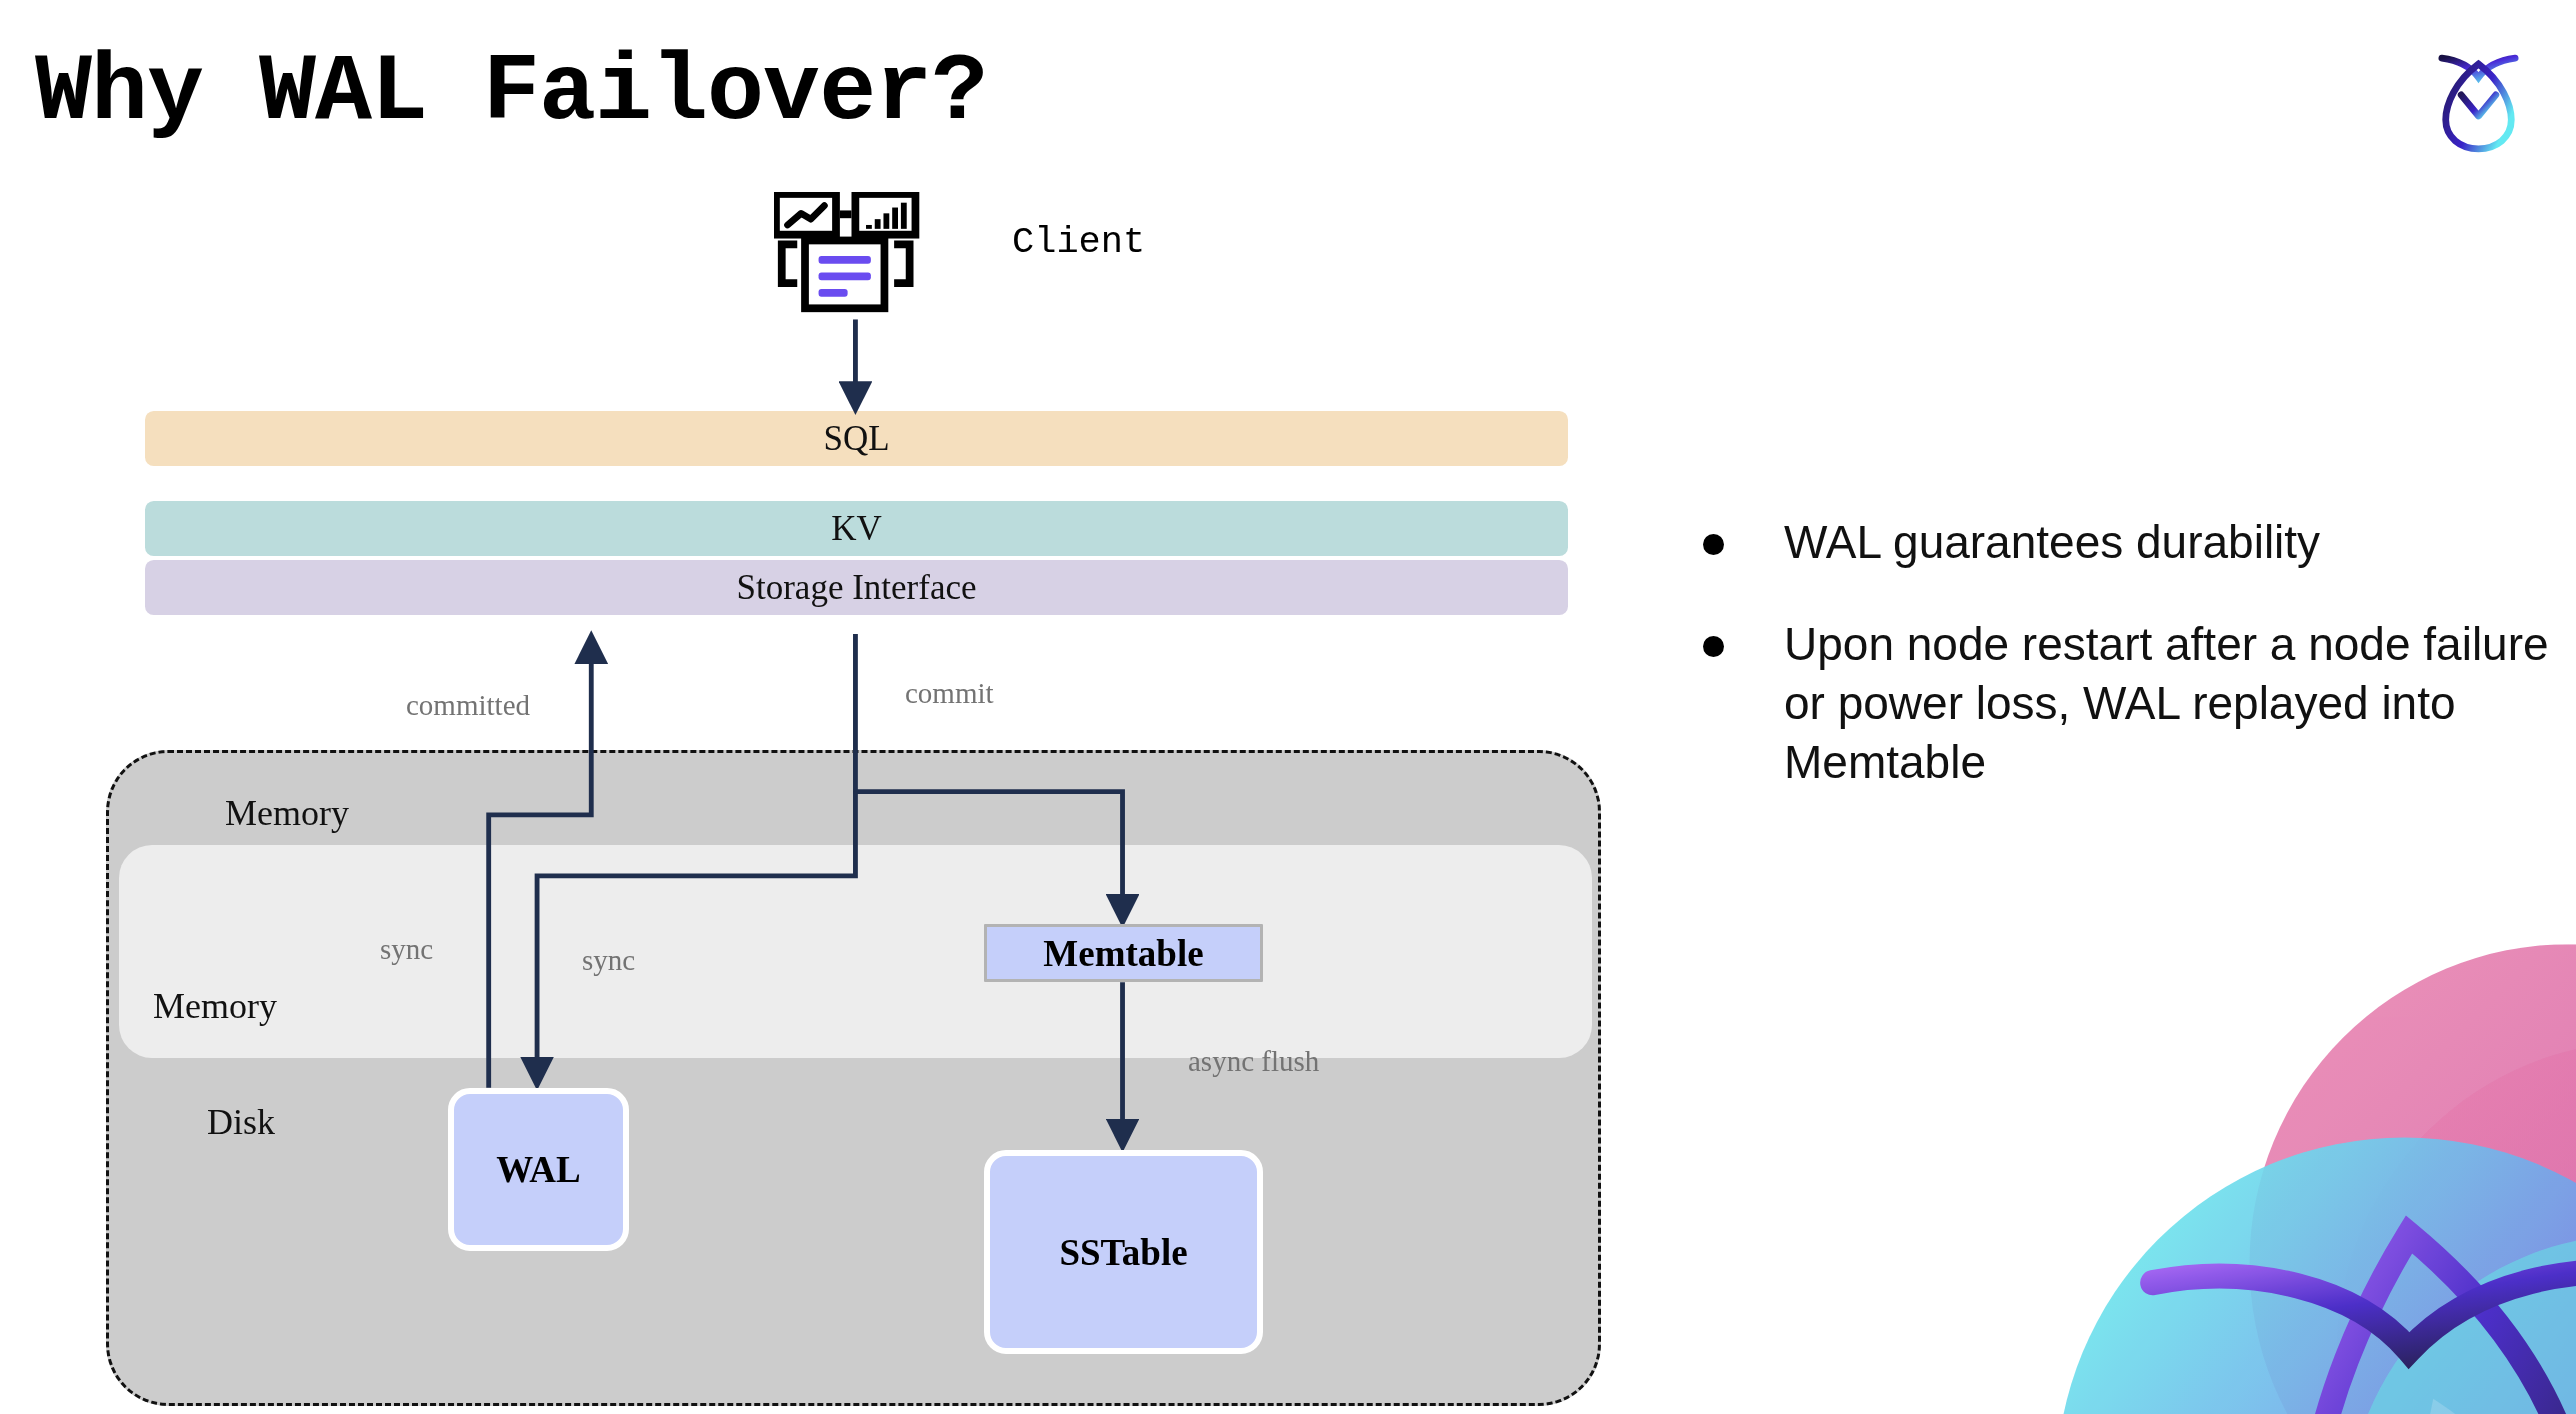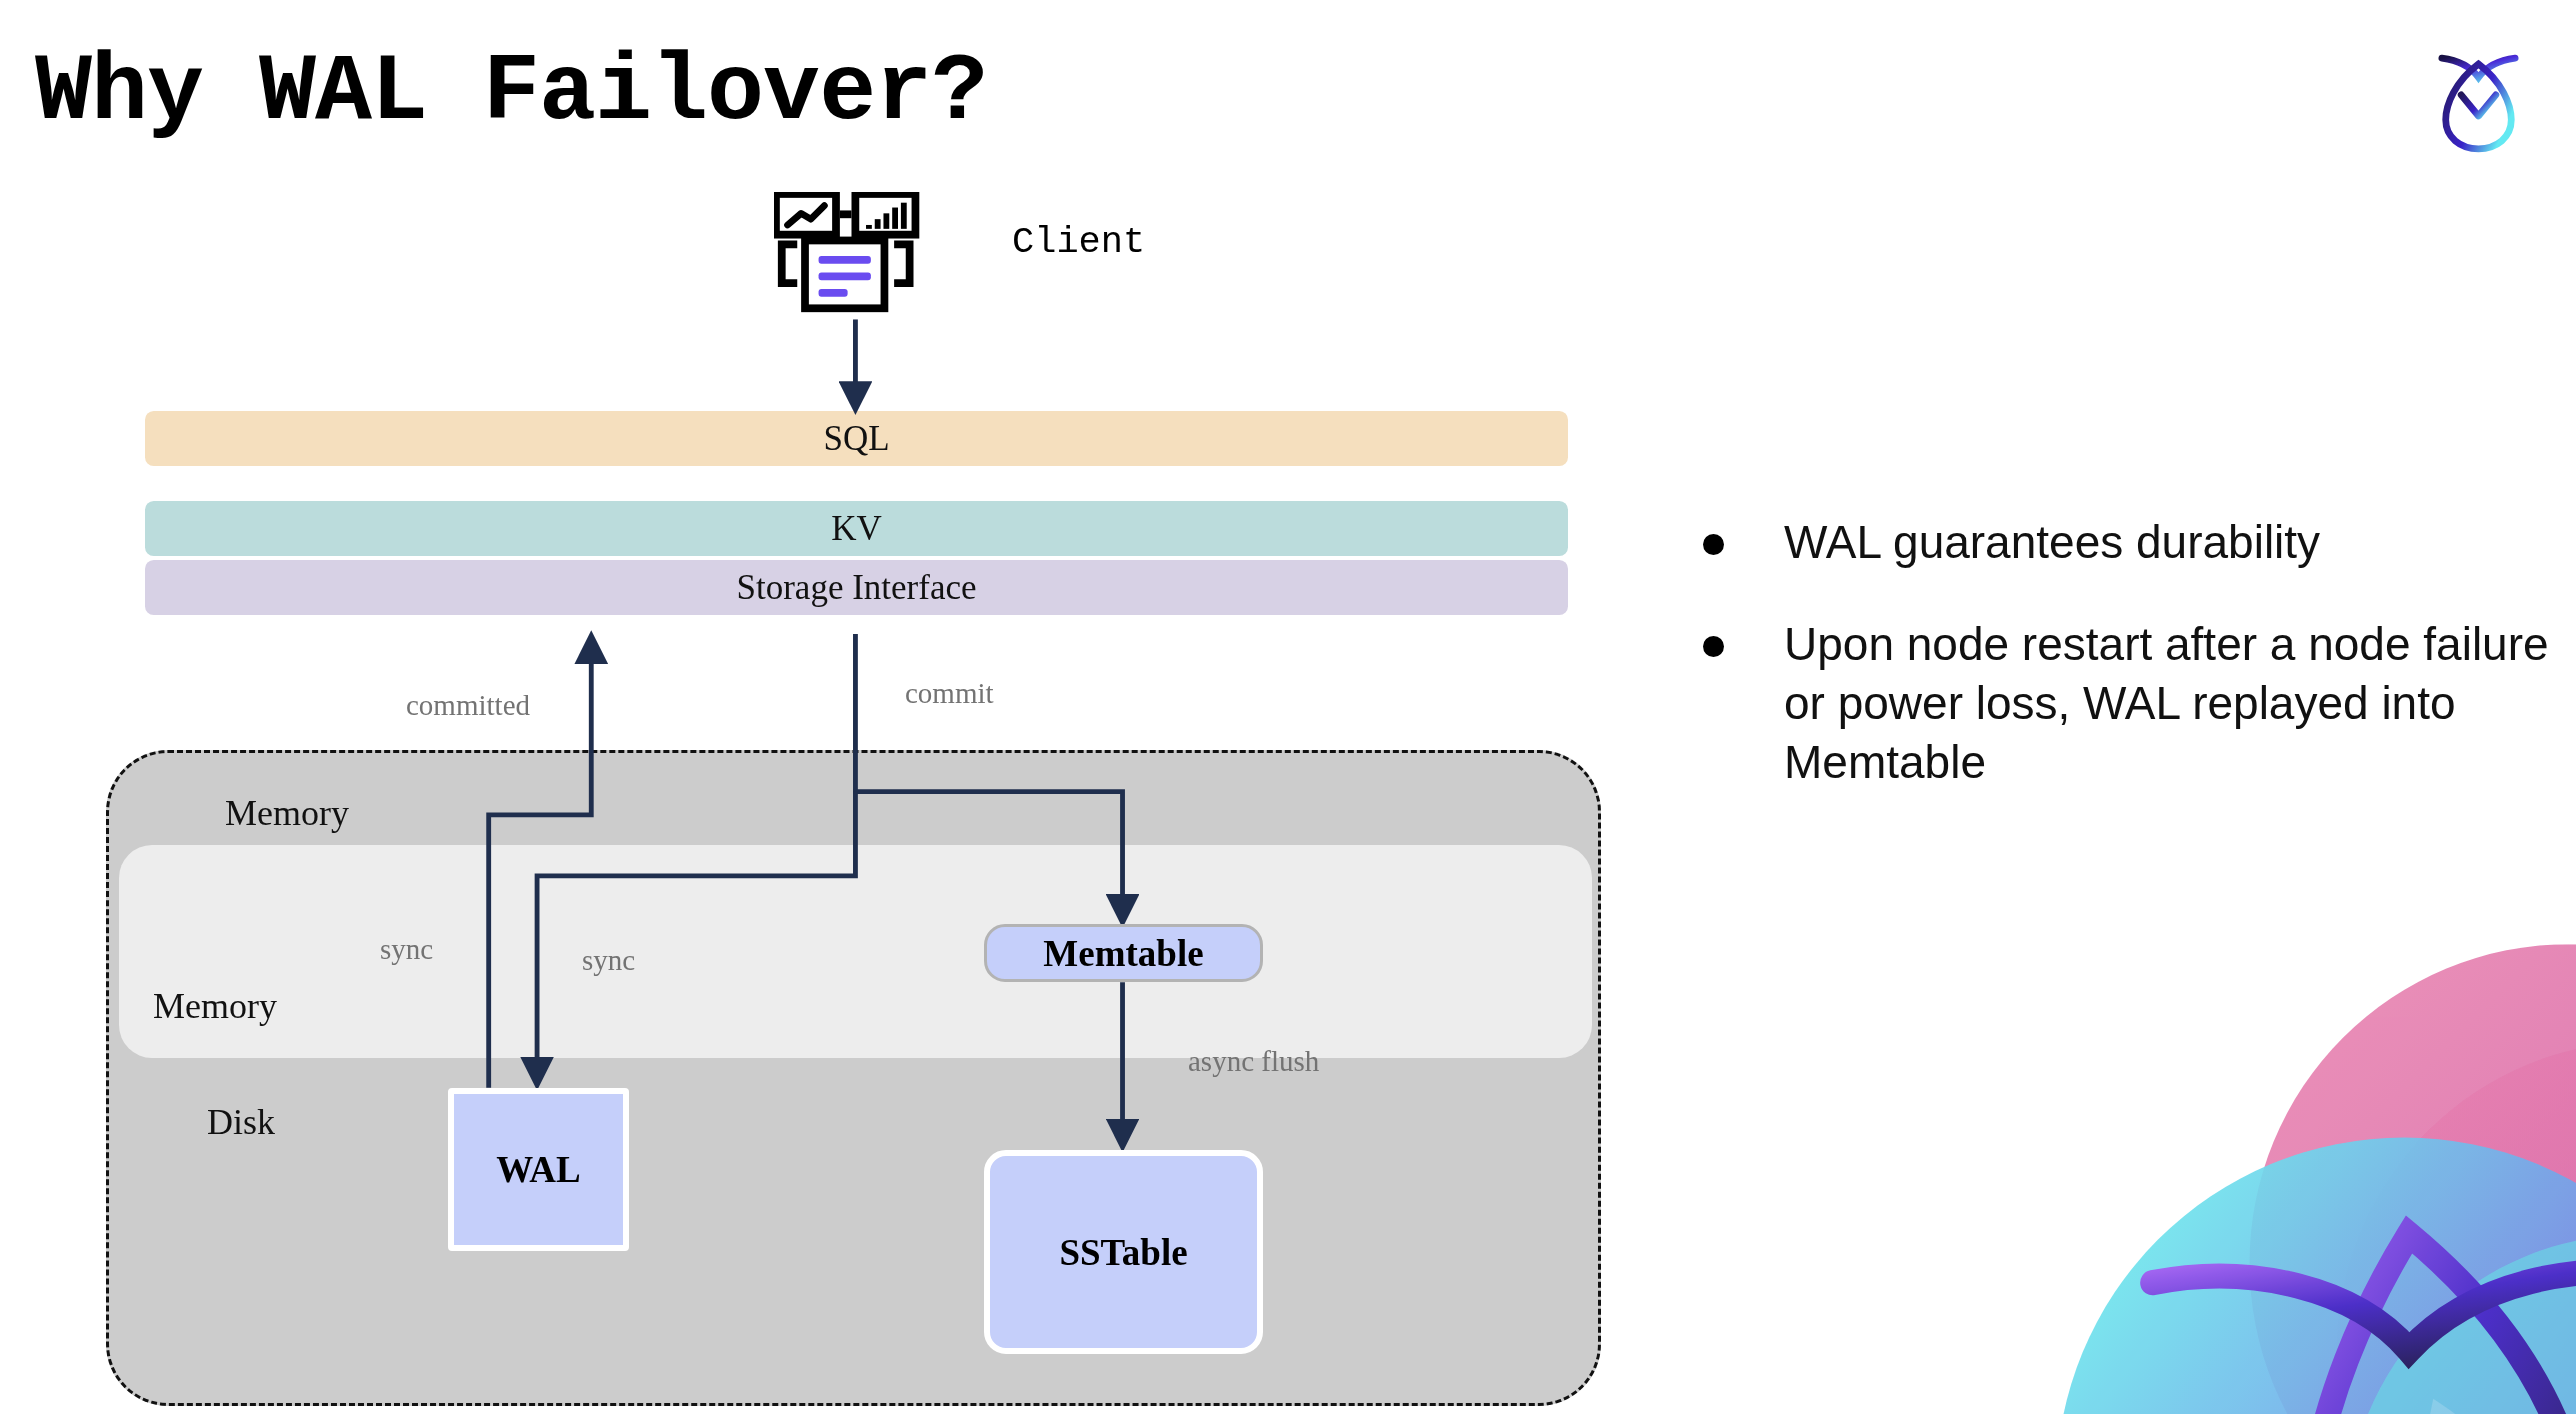--- a/index.html
+++ b/index.html
@@ -44,23 +44,23 @@
               background:#ededed;border-radius:33px;}
   #memory-label{position:absolute;left:153px;top:985px;font-size:36px;color:#111;
                 font-family:"Liberation Serif",serif;}
   #disk-label{position:absolute;left:207px;top:1101px;font-size:36px;color:#111;
               font-family:"Liberation Serif",serif;}
 
   
   .node{position:absolute;background:#c5cffa;display:flex;align-items:center;
         justify-content:center;font-family:"Liberation Serif",serif;font-weight:bold;
         font-size:37px;color:#000;box-sizing:border-box;}
-  #node-memtable{left:984px;top:924px;width:279px;height:58px;border-radius:21px;
+  #node-memtable{left:984px;top:924px;width:279px;height:58px;border-radius:1px;
                  border:3.9px solid #b3b3b3;}
-  #node-wal{left:448px;top:1088px;width:181px;height:163px;border-radius:4px;
+  #node-wal{left:448px;top:1088px;width:181px;height:163px;border-radius:22px;
             border:6.8px solid #ffffff;}
   #node-sstable{left:984px;top:1150px;width:279px;height:204px;border-radius:22px;
                 border:6.8px solid #ffffff;}
 
   
   .edge-label{position:absolute;font-size:29px;color:#737373;
               font-family:Liberation Serif, serif;white-space:nowrap;}
   #lbl-committed  {left:406px; top:689px;}
   #lbl-commit     {left:905px; top:677px;}
   #lbl-sync-left  {left:380px; top:933px;}

